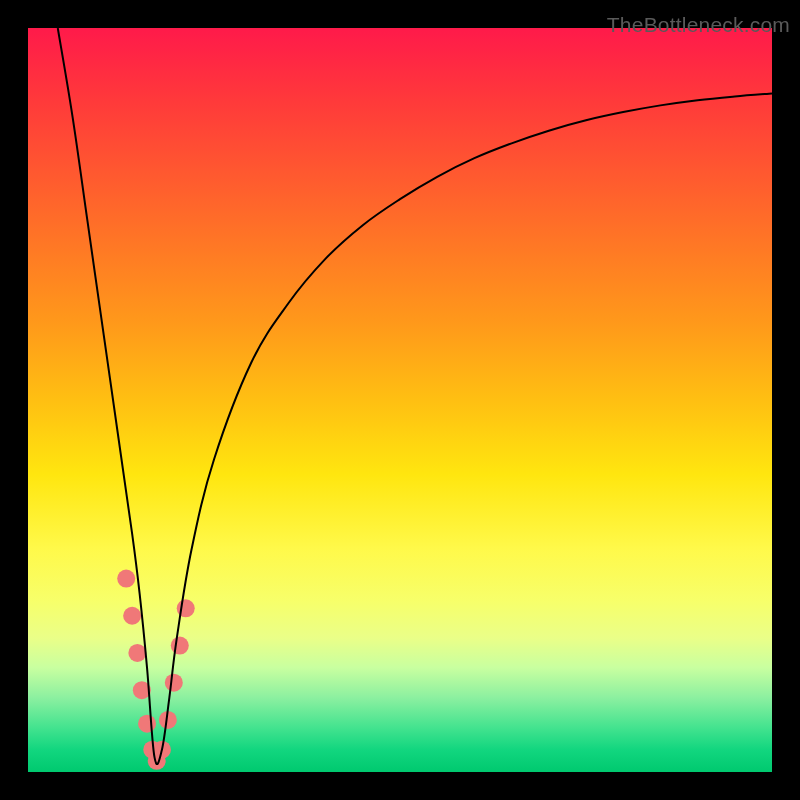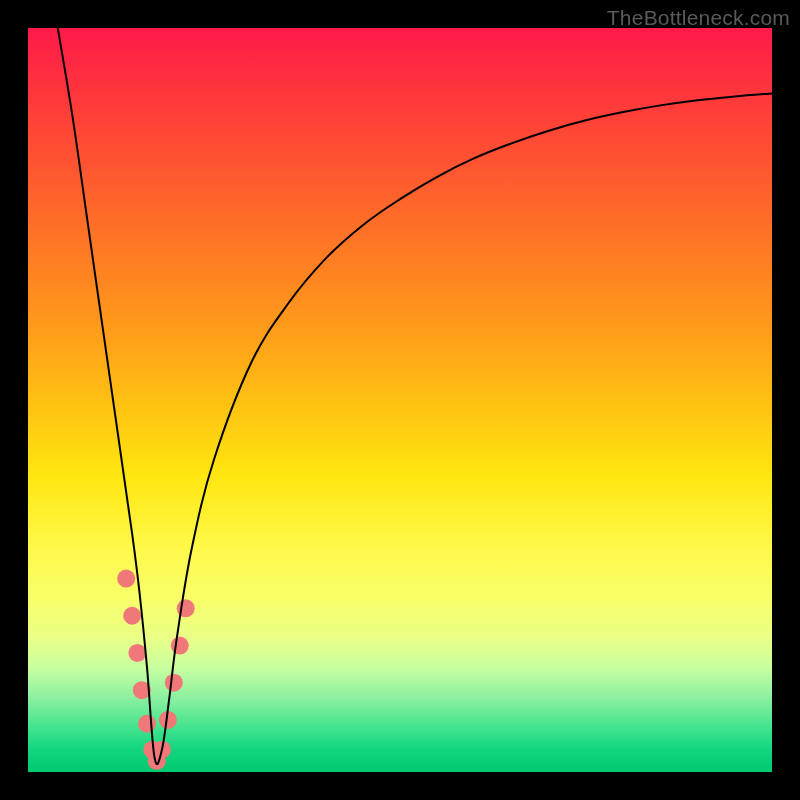--- a/index.html
+++ b/index.html
@@ -46,21 +46,21 @@
     );
   }
   svg.curve {
     position: absolute;
     inset: 0;
     width: 100%;
     height: 100%;
   }
   .watermark {
     position: absolute;
-    top: 6px;
+    top: 13px;
     right: 10px;
     color: #5a5a5a;
     font-size: 21px;
     font-weight: 500;
     letter-spacing: 0.2px;
     user-select: none;
   }
 </style>
 </head>
 <body>

